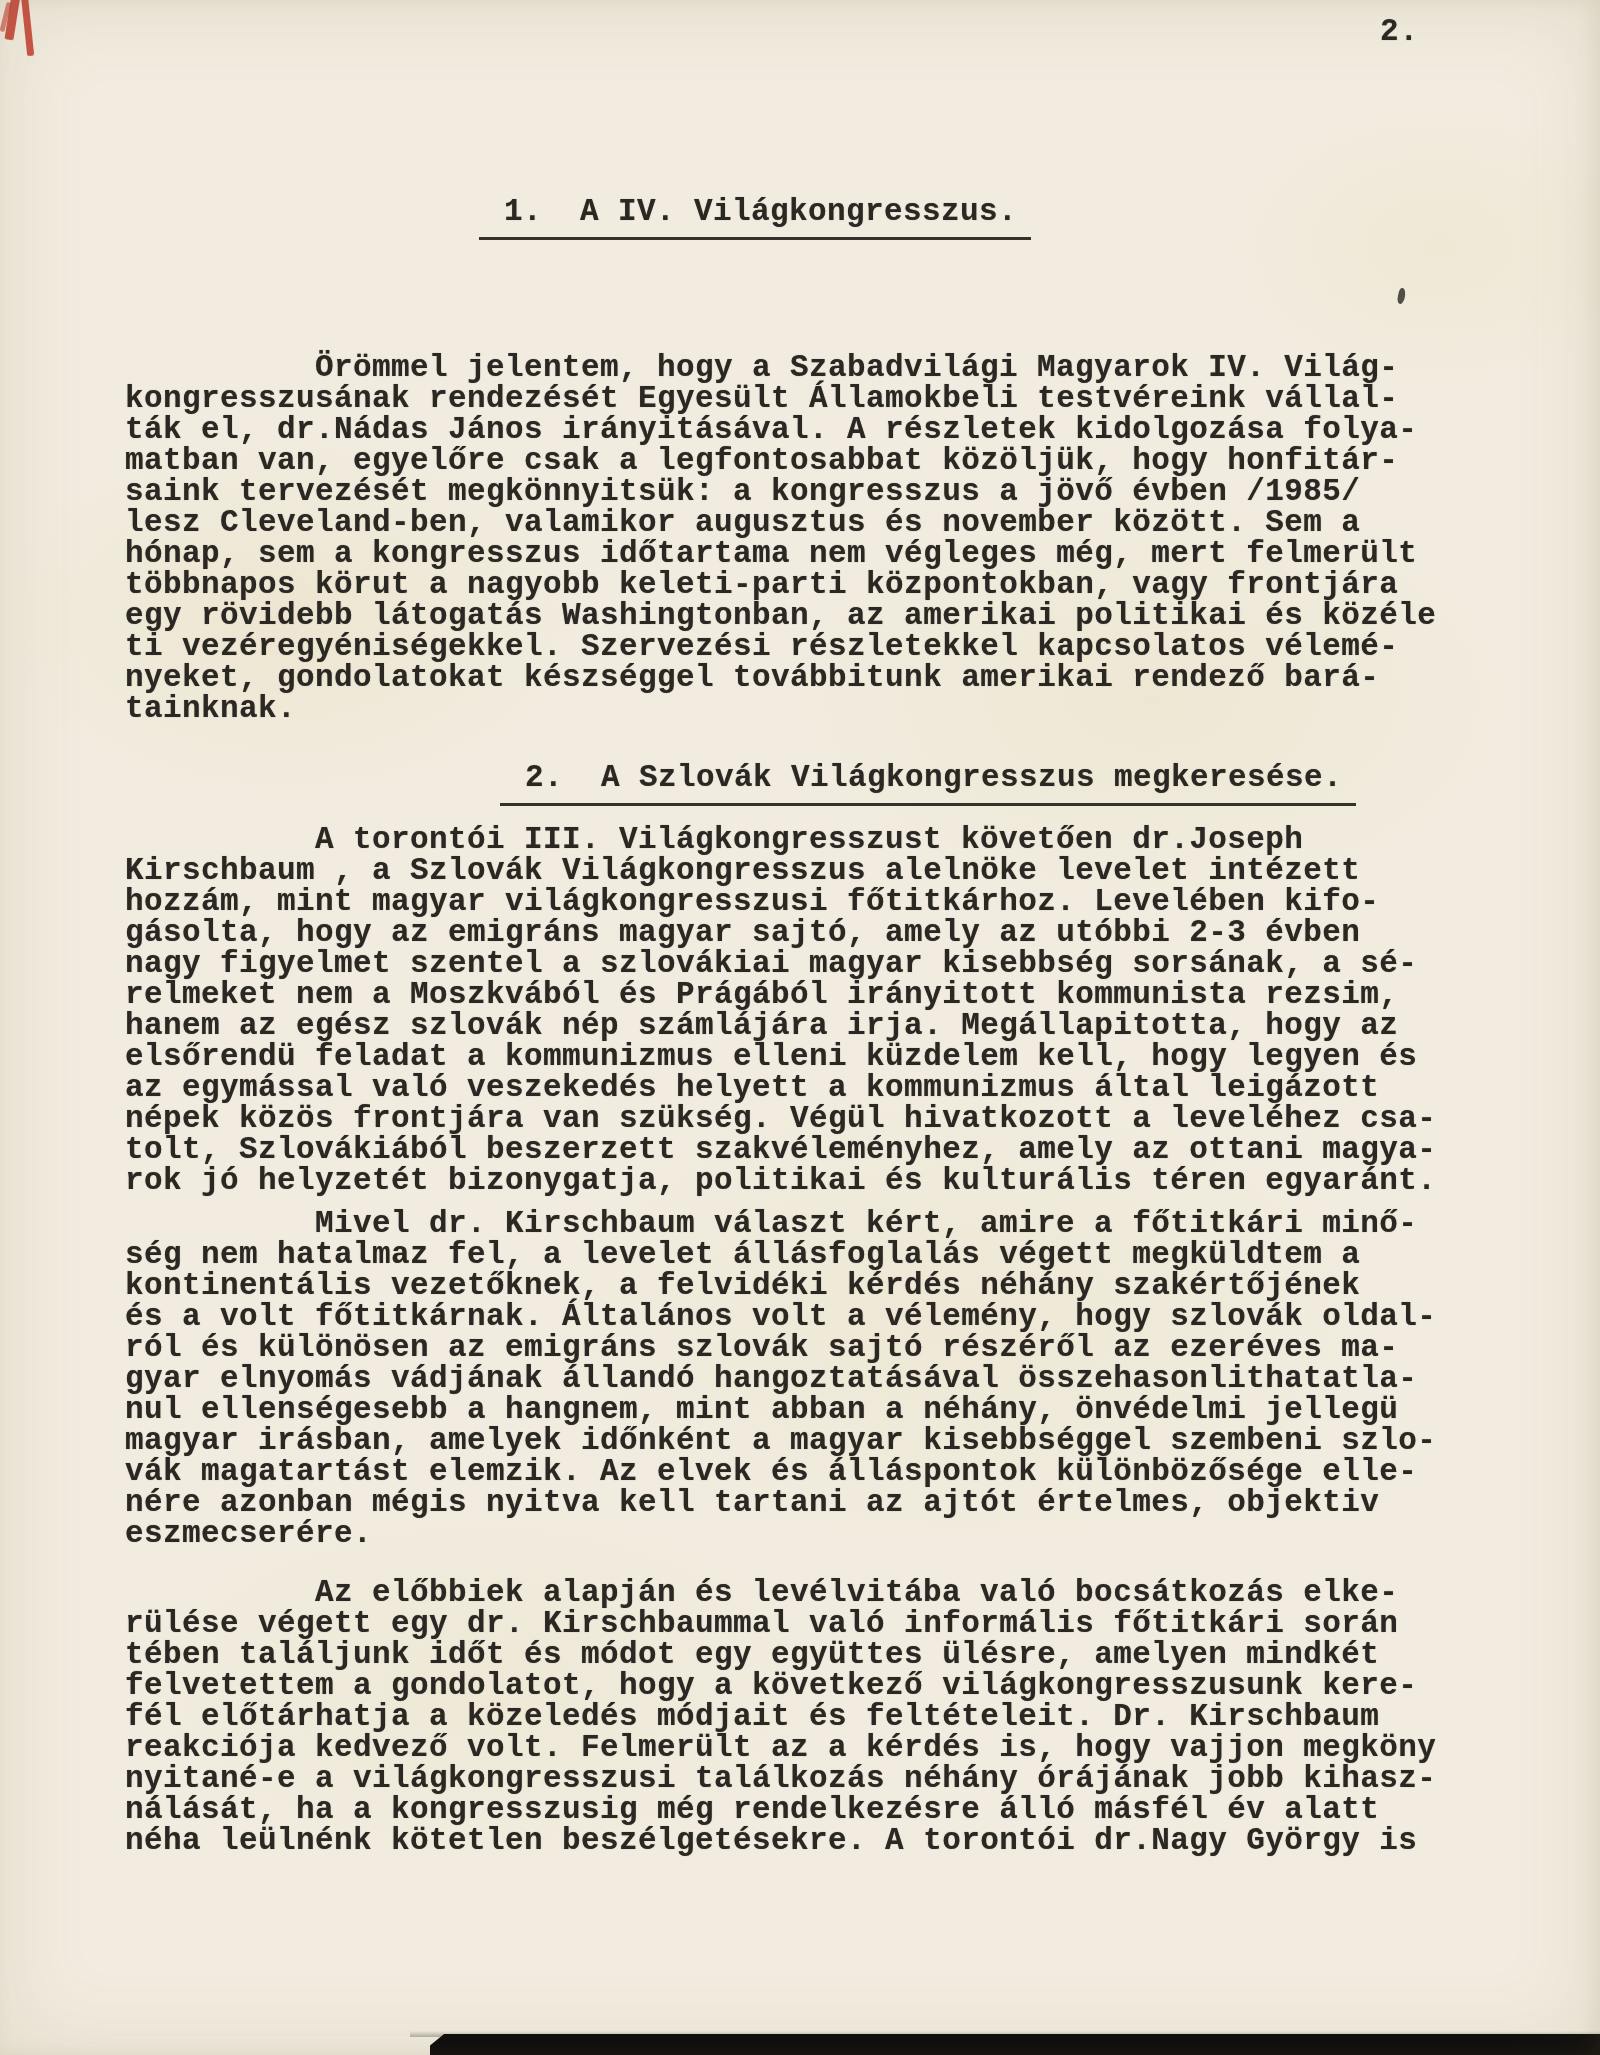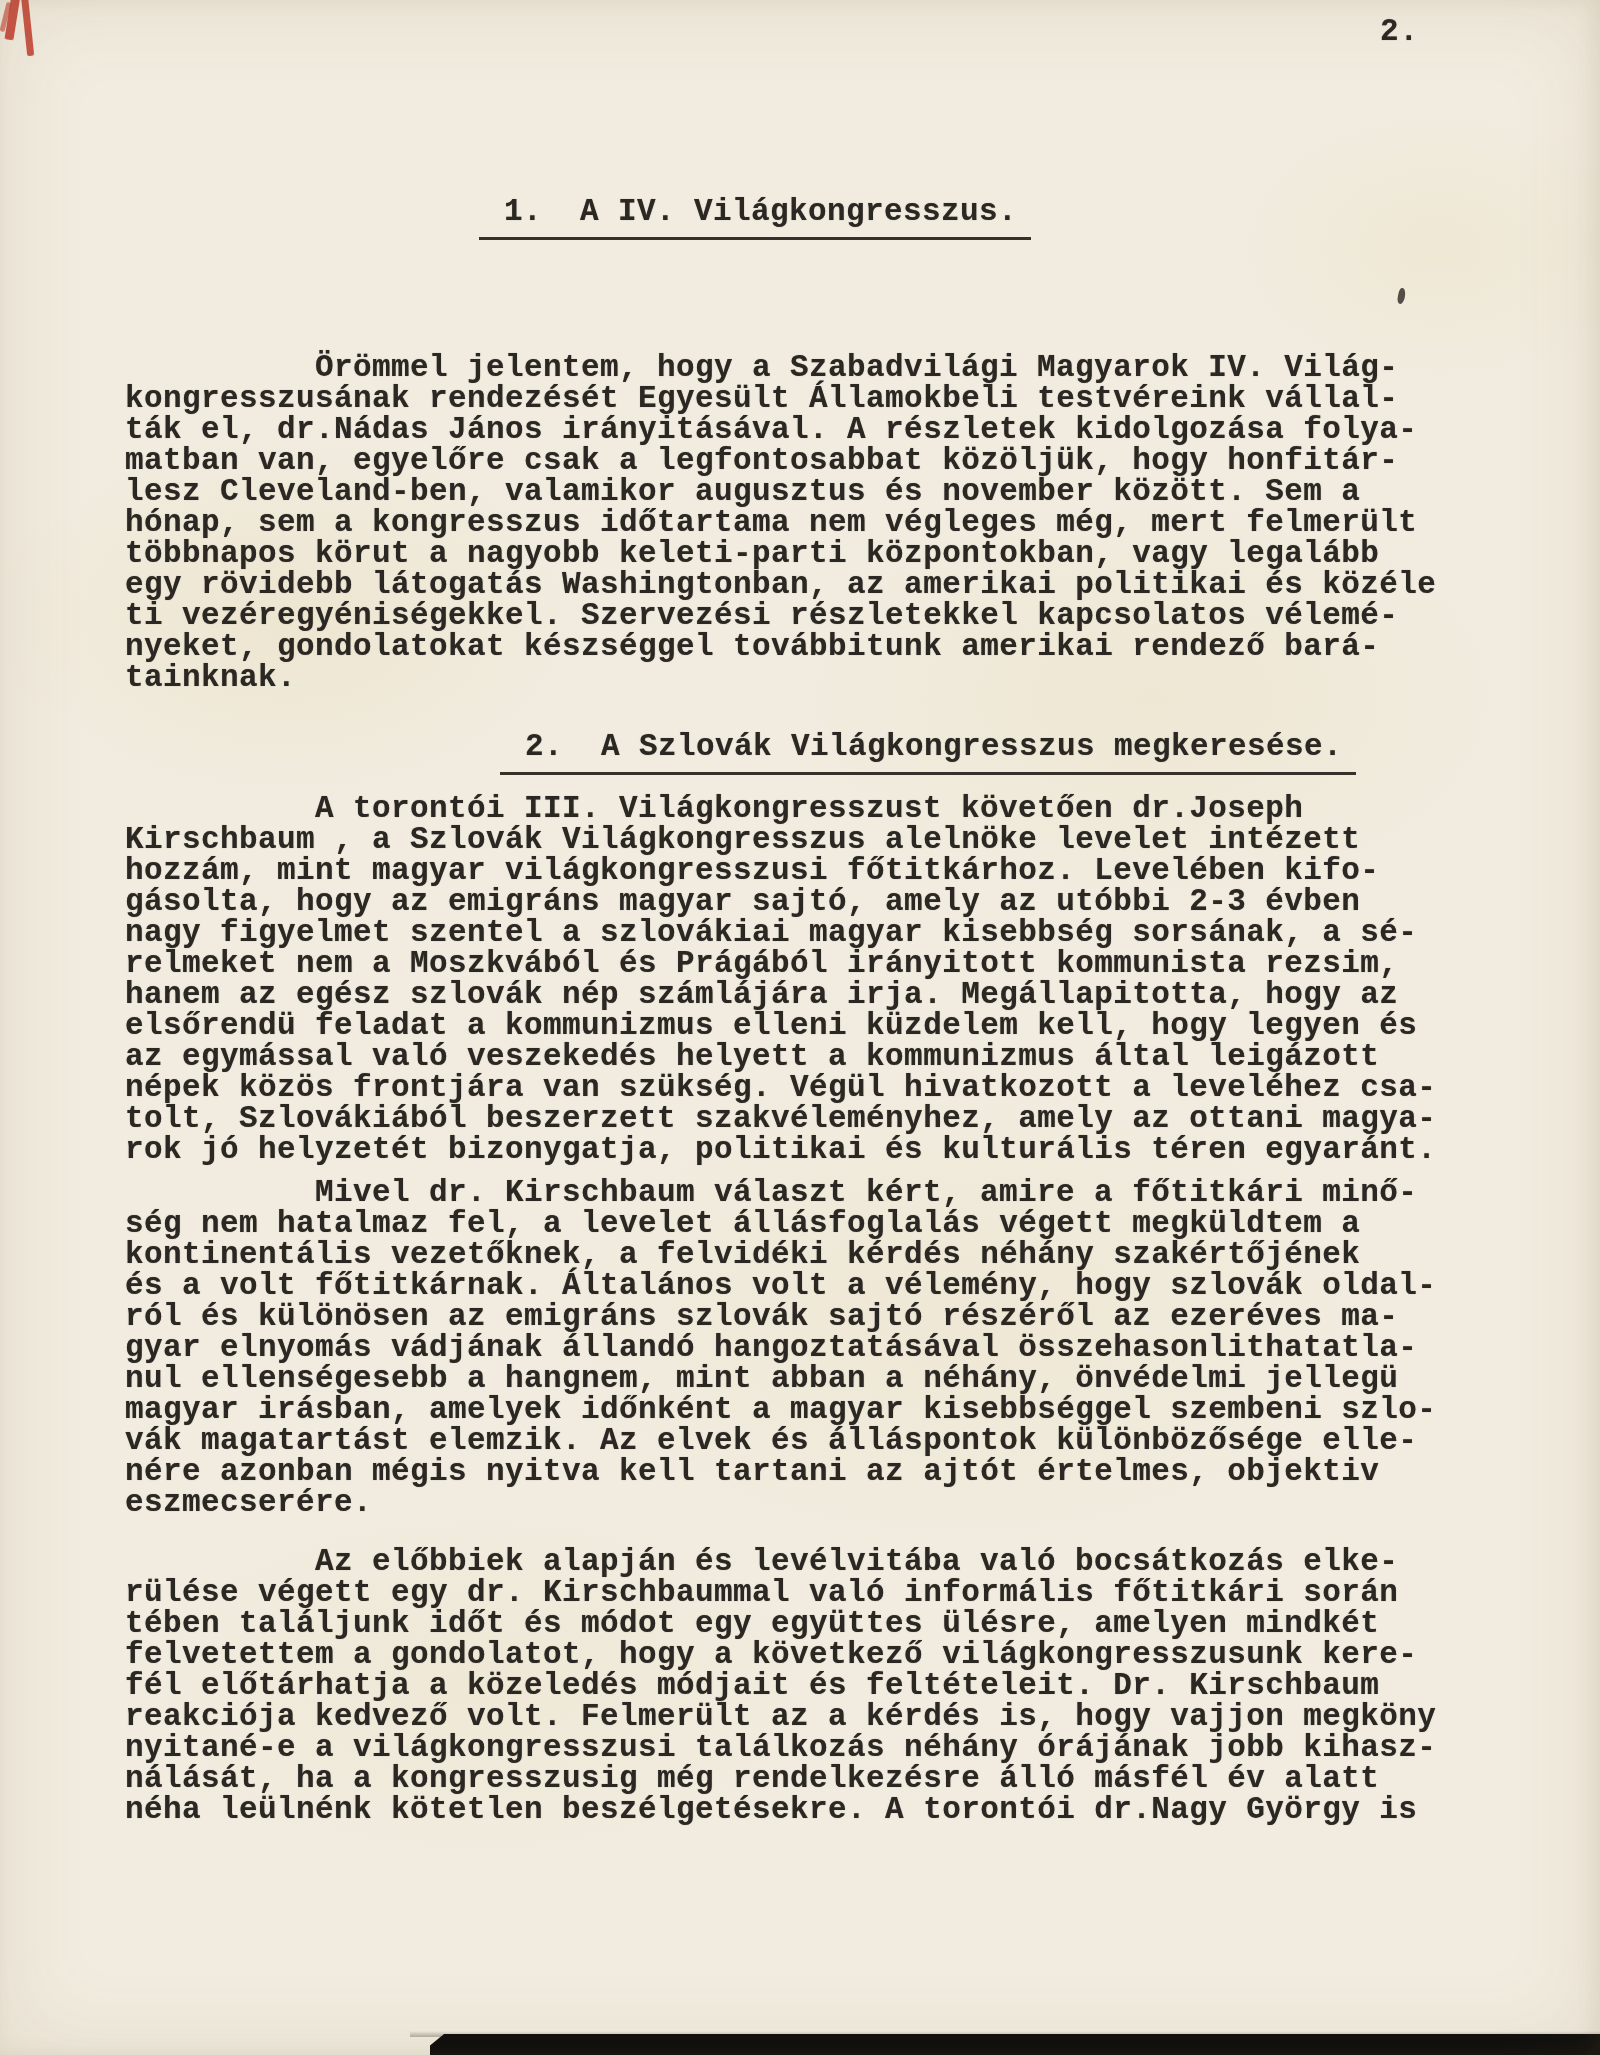--- a/index.html
+++ b/index.html
@@ -97,23 +97,24 @@
 
 <div class="page-number">2.</div>
 
 <div class="content" id="doc-blocks">
     <div class="heading-row sec-1"><span class="heading sec-1">1.  A IV. Világkongresszus.</span></div>
     <div class="para p-1 indent-first">
       <div class="line">Örömmel jelentem, hogy a Szabadvilági Magyarok IV. Világ-</div>
       <div class="line">kongresszusának rendezését Egyesült Államokbeli testvéreink vállal-</div>
       <div class="line">ták el, dr.Nádas János irányitásával. A részletek kidolgozása folya-</div>
       <div class="line">matban van, egyelőre csak a legfontosabbat közöljük, hogy honfitár-</div>
+      <div class="line">saink tervezését megkönnyitsük: a kongresszus a jövő évben /1985/</div>
       <div class="line">lesz Cleveland-ben, valamikor augusztus és november között. Sem a</div>
       <div class="line">hónap, sem a kongresszus időtartama nem végleges még, mert felmerült</div>
-      <div class="line">többnapos körut a nagyobb keleti-parti központokban, vagy legalább</div>
+      <div class="line">többnapos körut a nagyobb keleti-parti központokban, vagy frontjára</div>
       <div class="line">egy rövidebb látogatás Washingtonban, az amerikai politikai és közéle</div>
       <div class="line">ti vezéregyéniségekkel. Szervezési részletekkel kapcsolatos vélemé-</div>
       <div class="line">nyeket, gondolatokat készséggel továbbitunk amerikai rendező bará-</div>
       <div class="line">tainknak.</div>
     </div>
     <div class="heading-row sec-2"><span class="heading sec-2">2.  A Szlovák Világkongresszus megkeresése.</span></div>
     <div class="para p-2 indent-first">
       <div class="line">A torontói III. Világkongresszust követően dr.Joseph</div>
       <div class="line">Kirschbaum , a Szlovák Világkongresszus alelnöke levelet intézett</div>
       <div class="line">hozzám, mint magyar világkongresszusi főtitkárhoz. Levelében kifo-</div>

